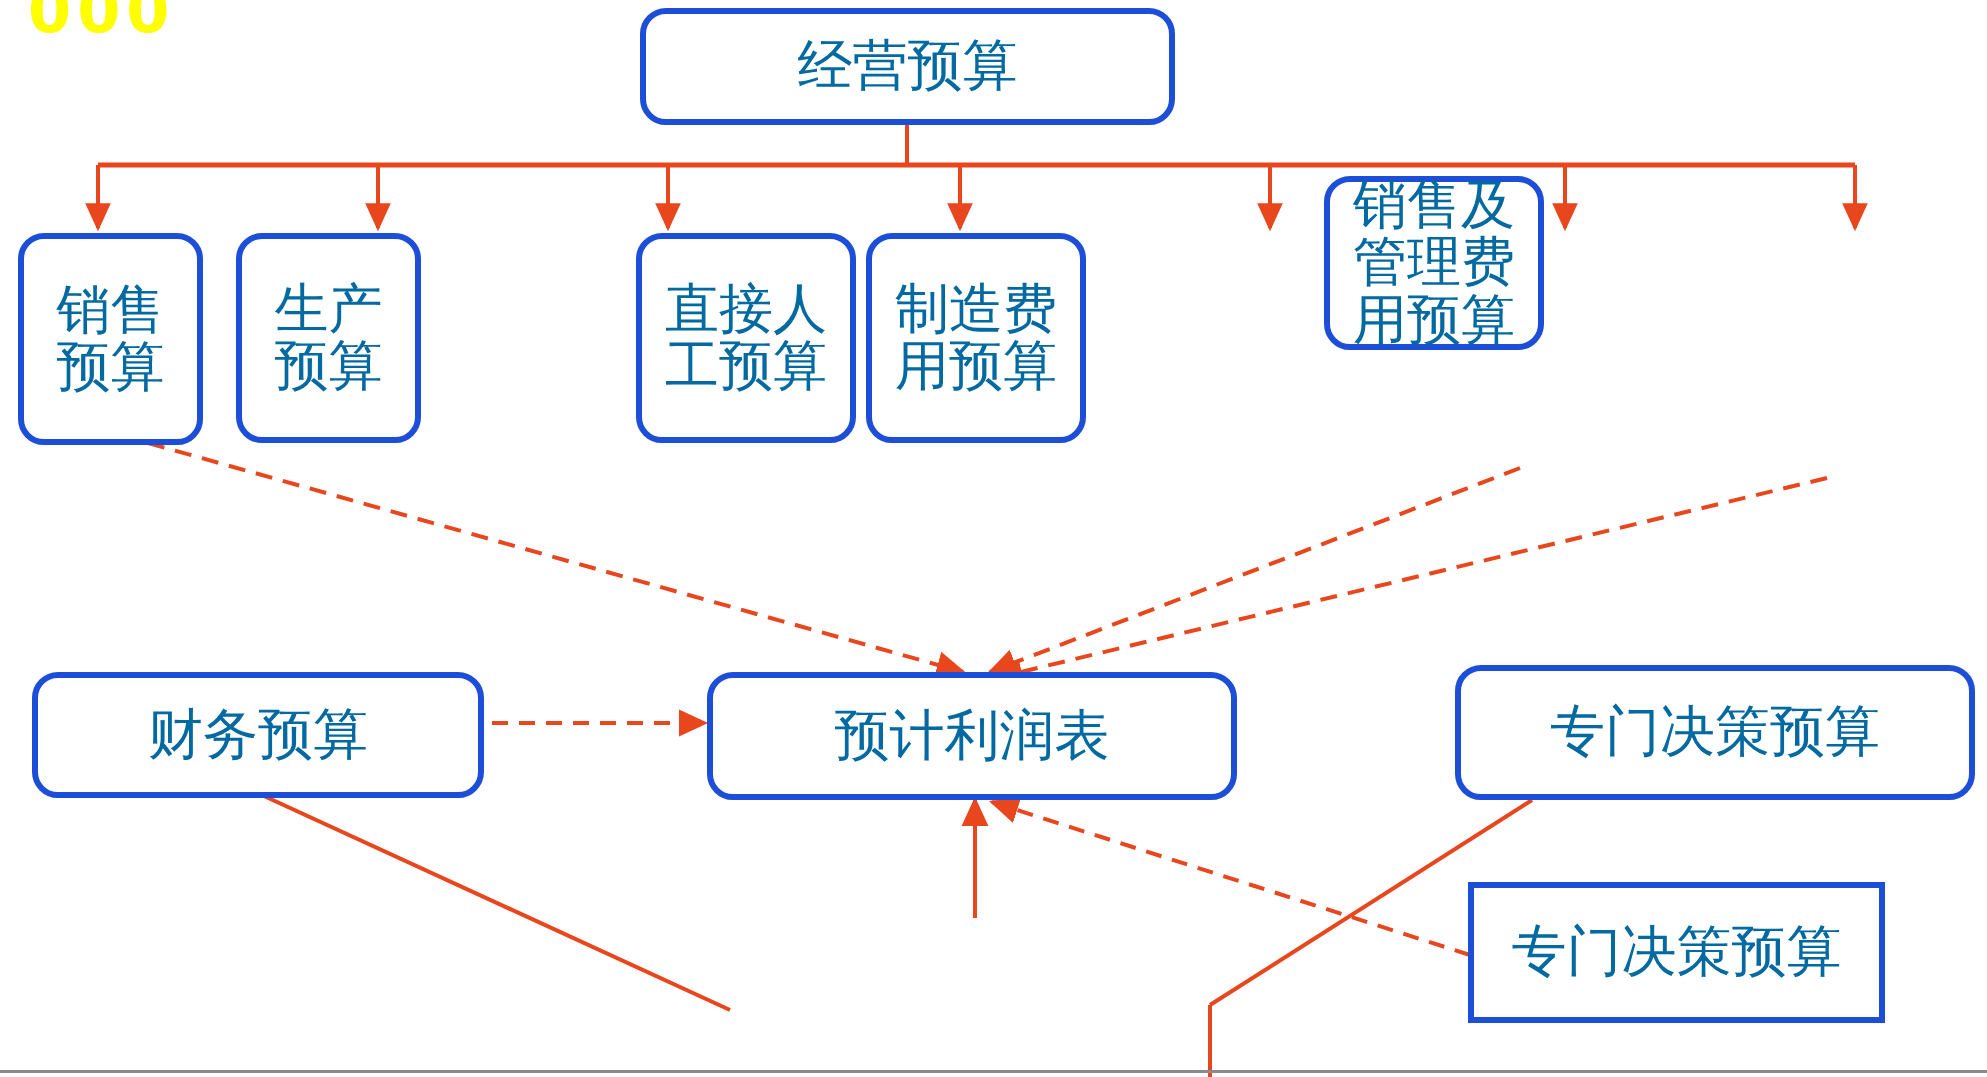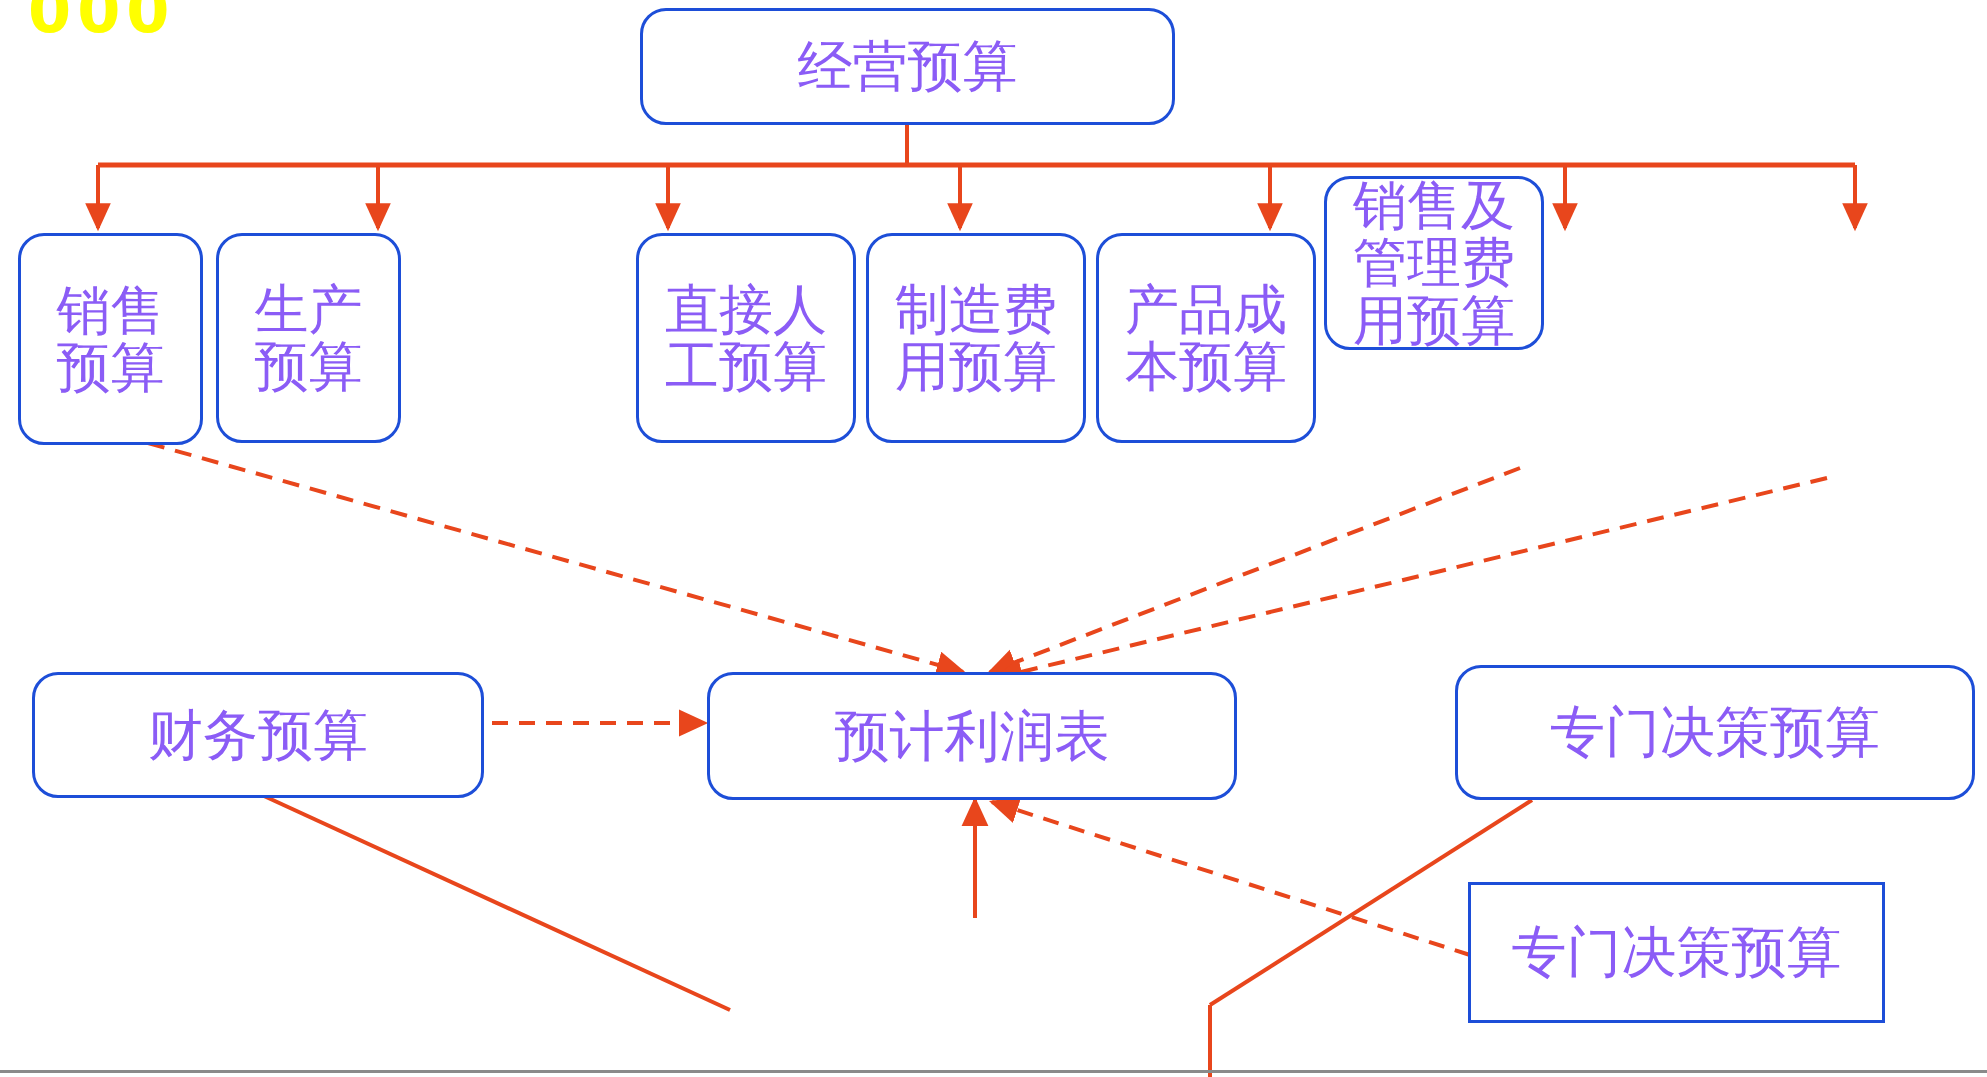--- a/index.html
+++ b/index.html
@@ -20,28 +20,28 @@
   #edges {
     position: absolute;
     left: 0; top: 0;
     width: 1987px;
     height: 1077px;
     pointer-events: none;
   }
   .node {
     position: absolute;
     box-sizing: border-box;
-    border: 3px solid #1d4ed8;
+    border: 6px solid #1d4ed8;
     background: #ffffff;
     display: flex;
     align-items: center;
     justify-content: center;
     text-align: center;
-    color: #8b5cf6;
-    font-family: Liberation Sans, sans-serif;
+    color: #0369a1;
+    font-family: Liberation Serif, serif;
     line-height: 1.06;
     white-space: pre-line;
     z-index: 3;
   }
   .rounded { border-radius: 26px; }
   .sharp   { border-radius: 0; }
 
   .n-title   { font-size: 55px; }
   .n-lvl2    { font-size: 54px; }
   .n-lvl2.overflow { overflow: visible; }
@@ -137,32 +137,30 @@
     <g>
       <path d="M1210,1005 L1210,1077" stroke="#E8461C" stroke-width="4" fill="none"></path>
     </g>
   </svg>
 
   <div class="node rounded n-title" style="left:640px; top:8px; width:535px; height:117px;">经营预算</div>
 
   <div class="node rounded n-lvl2" style="left:18px; top:233px; width:185px; height:212px;">销售
 预算</div>
 
-  <div class="node rounded n-lvl2" style="left:216px; top:233px; width:185px; height:210px;">生产
+  <div class="node rounded n-lvl2" style="left:236px; top:233px; width:185px; height:210px;">生产
 预算</div>
 
 
   <div class="node rounded n-lvl2" style="left:636px; top:233px; width:220px; height:210px;">直接人
 工预算</div>
 
   <div class="node rounded n-lvl2" style="left:866px; top:233px; width:220px; height:210px;">制造费
 用预算</div>
 
-  <div class="node rounded n-lvl2" style="left:1096px; top:233px; width:220px; height:210px;">产品成
-本预算</div>
 
   <div class="node rounded n-lvl2 overflow" style="left:1324px; top:176px; width:220px; height:174px;">销售及
 管理费
 用预算</div>
 
   <div class="node rounded n-wide" style="left: 32px; top: 672px; width: 452px; height: 126px;">财务预算</div>
 
   <div class="node rounded n-wide" style="left: 707px; top: 672px; width: 530px; height: 128px;">预计利润表</div>
 
   <div class="node rounded n-wide" style="left: 1455px; top: 665px; width: 520px; height: 135px;">专门决策预算</div>

